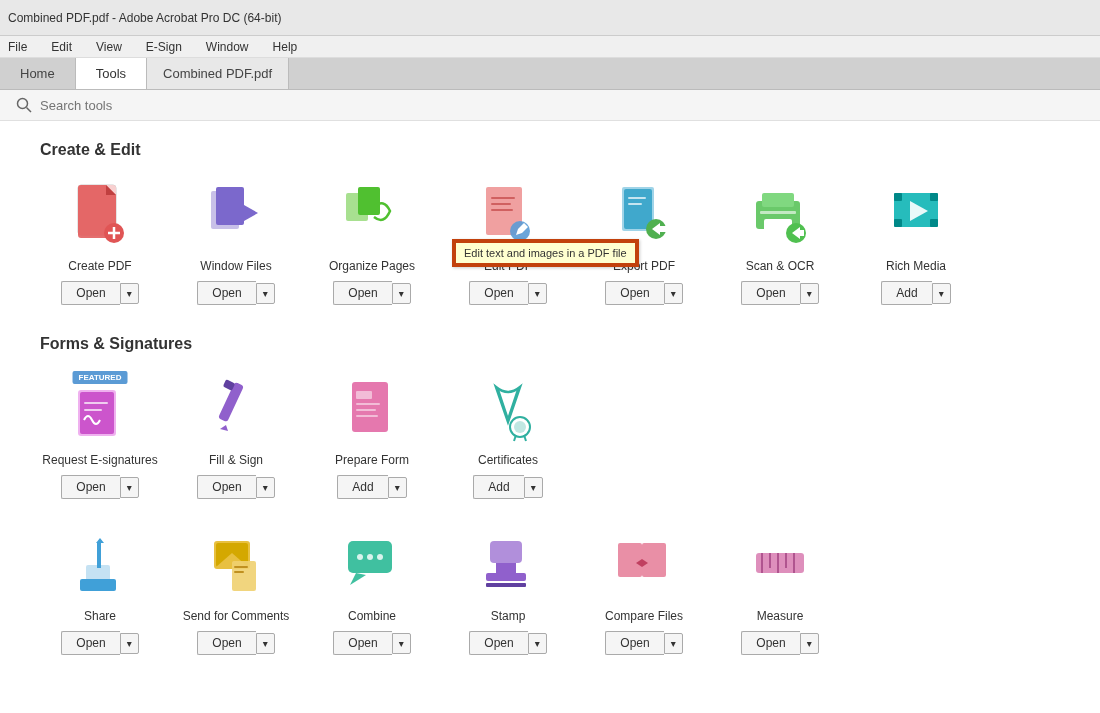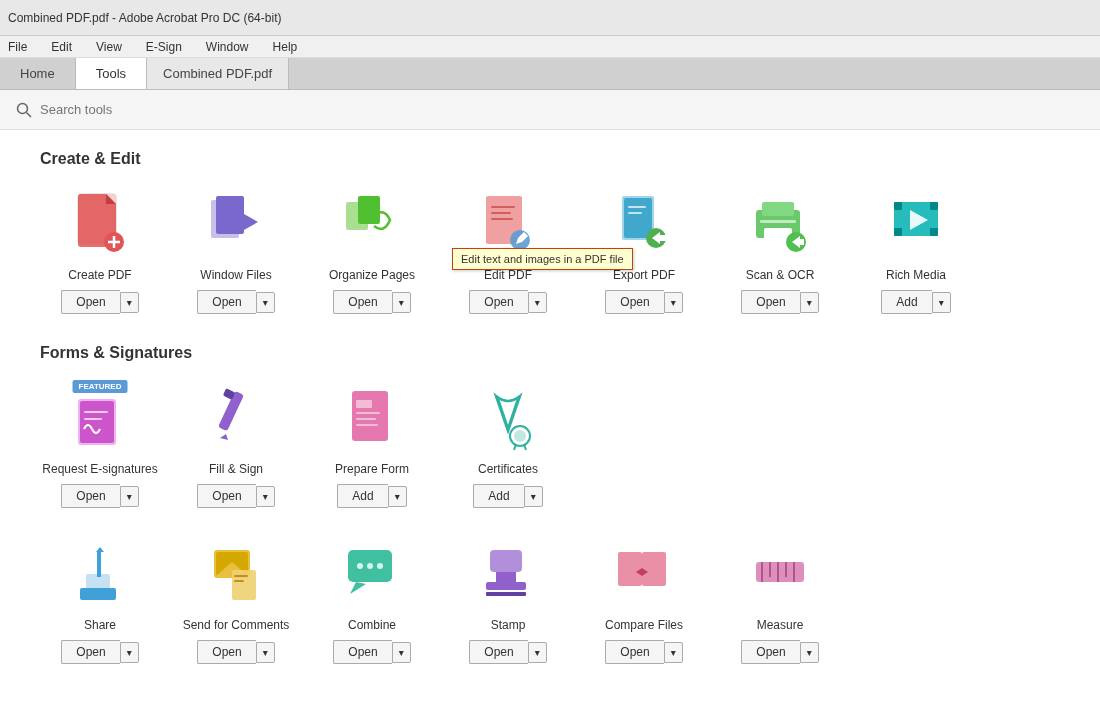--- a/index.html
+++ b/index.html
@@ -61,21 +61,21 @@
       cursor: pointer;
       background: #e8e8e8;
       color: #444;
       border-right: 1px solid #bbb;
       text-align: right;
     }
 
     
     .search-bar {
       background: #f5f5f5;
-      height: 40px;
+      height: 31px;
       display: flex;
       align-items: center;
       padding: 0 16px;
       border-bottom: 1px solid #e0e0e0;
       gap: 8px;
     }
     .search-input {
       border: none;
       background: transparent;
       font-size: 13px;
@@ -154,21 +154,21 @@
       background: #f5f5f5;
       cursor: pointer;
       border-radius: 0 2px 2px 0;
       color: #333;
     }
 
     
     .tooltip {
       position: absolute;
       background: #ffffd0;
-      border: 1px solid #c2410c;
+      border: 4px solid #c2410c;
       padding: 4px 8px;
       font-size: 11px;
       white-space: nowrap;
       z-index: 100;
       top: 60px;
       left: -20px;
       color: #333;
       box-shadow: 1px 1px 3px rgba(0,0,0,0.2);
     }
 

